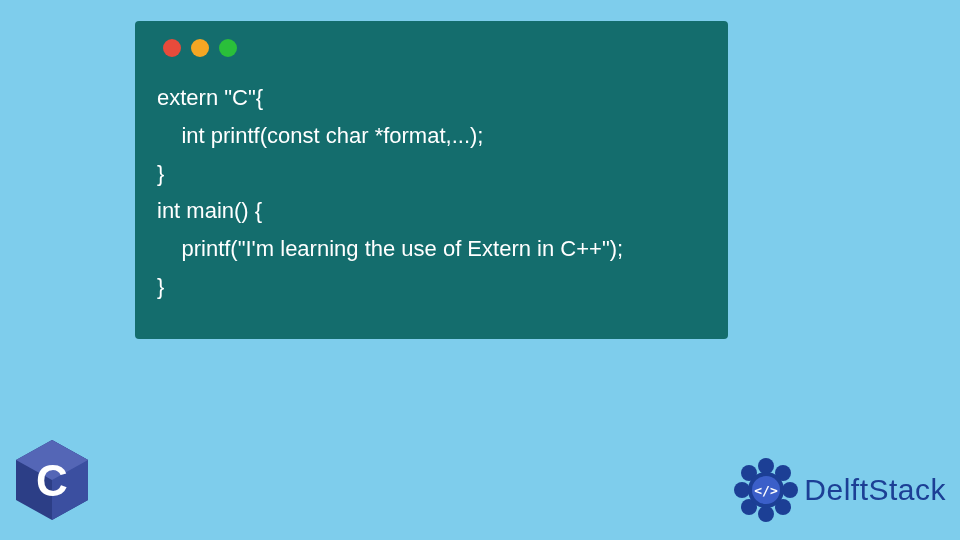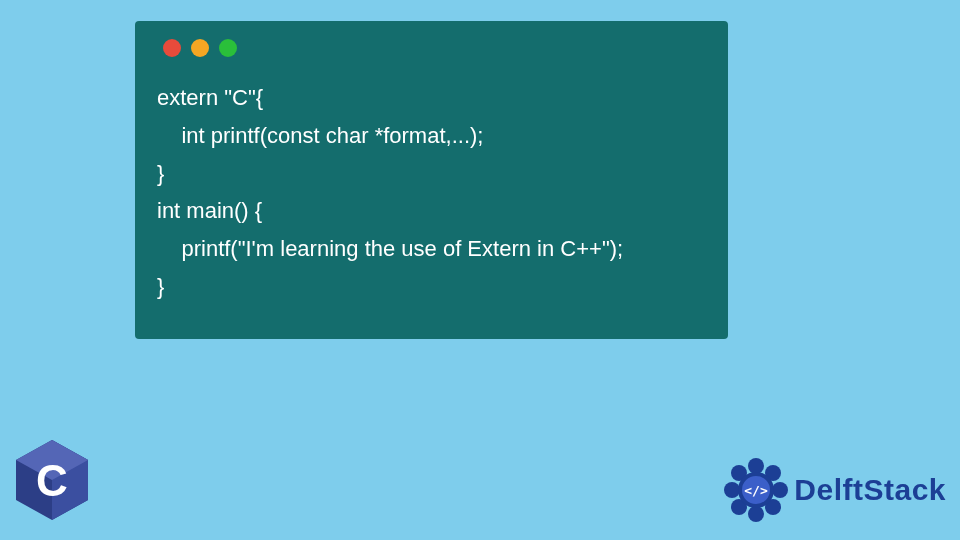--- a/index.html
+++ b/index.html
@@ -54,21 +54,21 @@
     position: absolute;
     right: 14px;
     bottom: 18px;
     display: flex;
     align-items: center;
     gap: 6px;
   }
   .delft-badge { width: 64px; height: 64px; }
   .delft-text {
     font-size: 30px;
-    font-weight: bold;
+    font-weight: normal;
     color: #1c3f95;
     letter-spacing: 0.5px;
   }
 </style>
 </head>
 <body>
 
 <div class="code-window">
   <div class="traffic-lights">
     <span class="dot red"></span>

